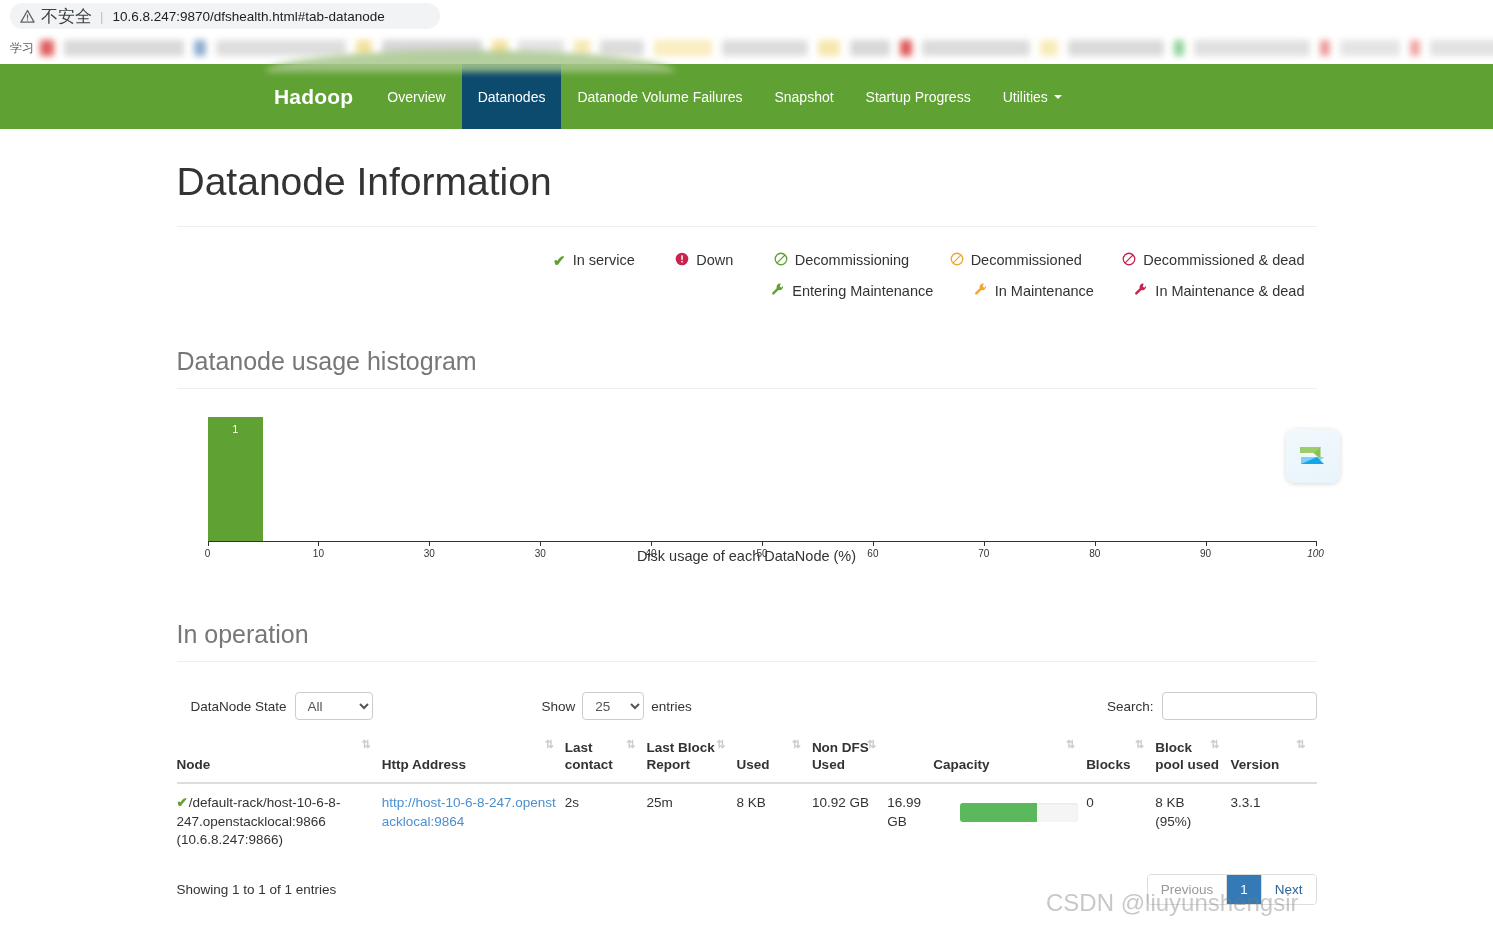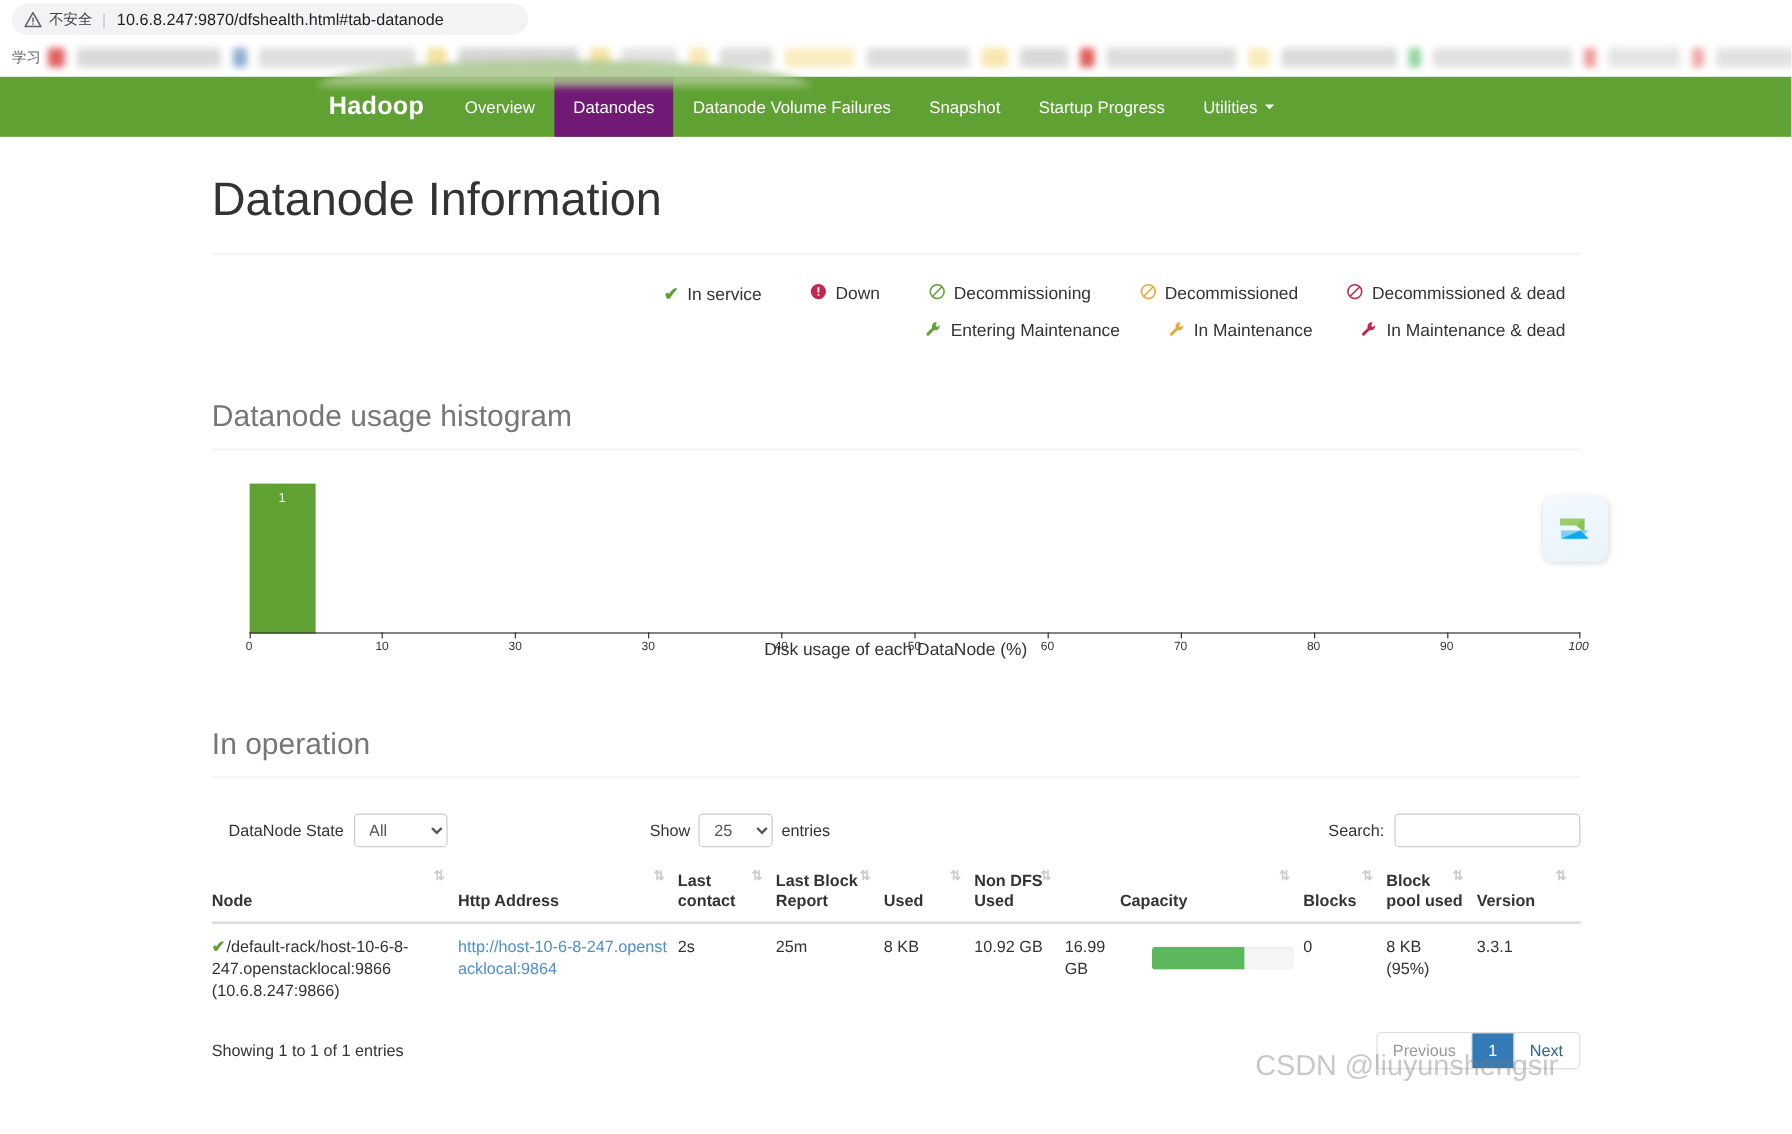--- a/index.html
+++ b/index.html
@@ -34,21 +34,21 @@
     padding: 0 14px 0 10px;
     min-width: 430px;
   }
   .warn-icon {
     width: 15px; height: 15px;
     margin-right: 6px;
     display: inline-flex;
     align-items: center; justify-content: center;
   }
   .warn-text {
-    font-size: 12px;
+    font-size: 17px;
     color: #3c4043;
     margin-right: 8px;
   }
   .omni-sep {
     color: #bdc1c6;
     font-size: 13px;
     margin-right: 9px;
   }
   .omni-url {
     font-size: 13.5px;
@@ -75,21 +75,21 @@
   .bm-blur {
     height: 16px;
     margin-right: 10px;
     border-radius: 2px;
     filter: blur(3.2px);
     flex: none;
   }
 
   
   .navbar {
-    height: 50px;
+    height: 65px;
     background: #5fa132;
     display: flex;
     align-items: stretch;
     padding-left: 260px;
     position: relative;
     z-index: 5;
   }
   .nav-brand {
     color: #ffffff;
     font-size: 21px;
@@ -102,21 +102,21 @@
   .nav-item {
     color: #ffffff;
     font-size: 14px;
     display: flex;
     align-items: center;
     padding: 0 16px;
     white-space: nowrap;
     cursor: pointer;
   }
   .nav-item.active {
-    background: #701a75;
+    background: #0c4a6e;
   }
   .caret {
     display: inline-block;
     width: 0; height: 0;
     margin-left: 6px;
     border-left: 4px solid transparent;
     border-right: 4px solid transparent;
     border-top: 4px solid #ffffff;
   }
 

